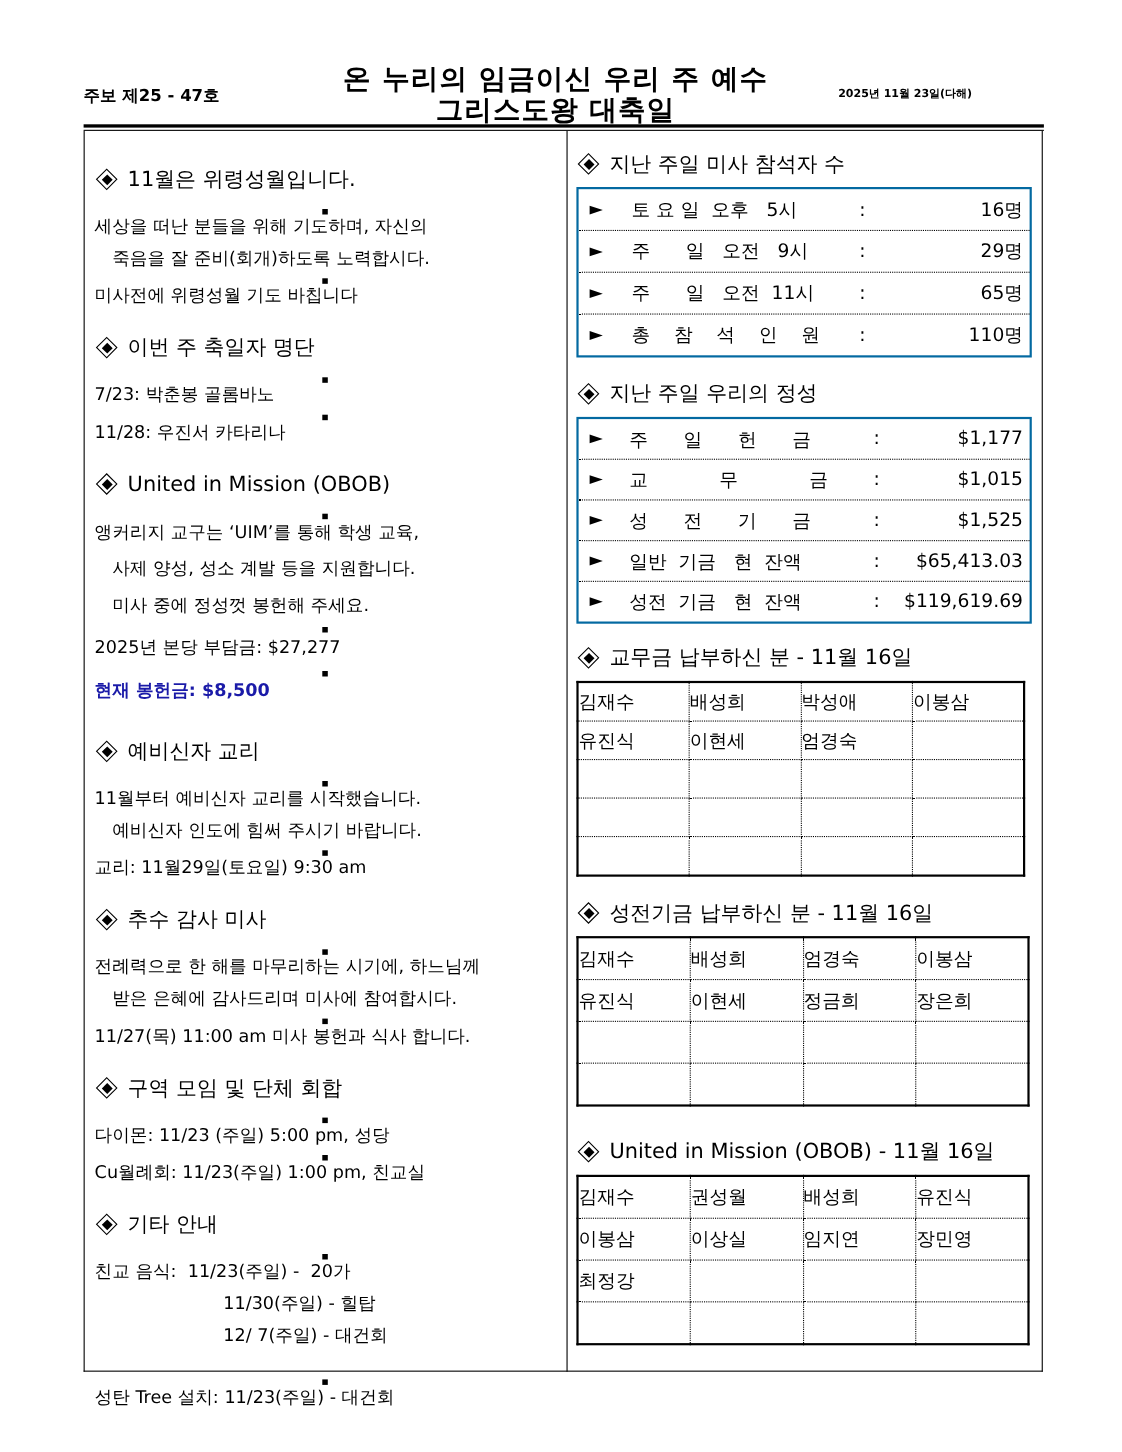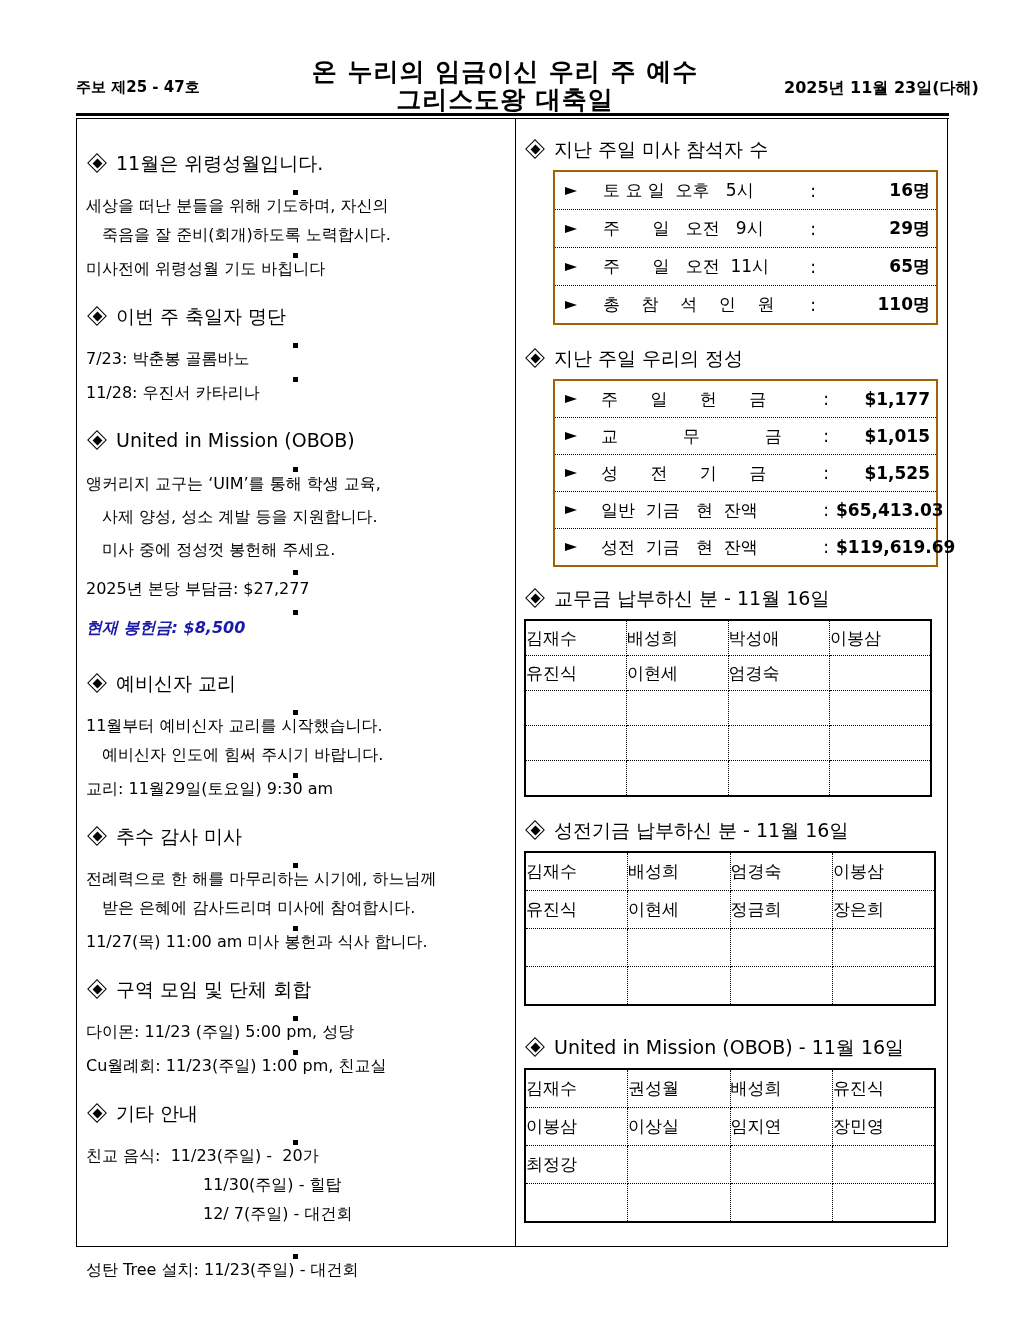--- a/index.html
+++ b/index.html
@@ -1,42 +1,42 @@
 <!DOCTYPE html>
 <html><head>
 <meta charset="utf-8">
 <style>
   html, body { margin:0; padding:0; background:#fff; }
   body { width:1020px; height:1320px; position:relative; font-family:"DejaVu Sans", sans-serif; color:#000; overflow:hidden; }
   .hdr-left { position:absolute; left:76px; top:78px; font-size:15px; font-weight:bold; letter-spacing:0px; }
-  .hdr-right { position:absolute; left:784px; top:78px; font-size:16px; font-weight:bold; }
+  .hdr-right { position:absolute; left:762px; top:78px; font-size:10px; font-weight:bold; }
   .hdr-title { position:absolute; left:250px; top:58px; width:510px; text-align:center; font-size:25px; font-weight:bold; line-height:28px; letter-spacing:1px; }
   .rule-thick { position:absolute; left:76px; top:113px; width:873px; height:3px; background:#000; }
   .rule-thin { position:absolute; left:76px; top:118px; width:873px; height:1px; background:#000; }
   .frame { position:absolute; left:76px; top:119px; width:872px; height:1128px; border-left:1px solid #000; border-right:1px solid #000; border-bottom:1px solid #000; box-sizing:border-box; }
   .divider { position:absolute; left:515px; top:119px; width:1px; height:1128px; background:#000; }
   .col { position:absolute; }
   .left { left:86px; top:150px; width:425px; }
   .right { left:524px; top:136px; width:414px; }
   .sec-title { font-size:19px; line-height:26px; display:flex; align-items:center; white-space:nowrap; }
   .diamond { display:inline-block; width:14px; height:14px; position:relative; margin-right:12px; margin-left:4px; }
   .diamond::before { content:""; position:absolute; left:0; top:0; width:14px; height:14px; border:1.5px solid #000; transform:rotate(45deg); box-sizing:border-box; }
   .diamond::after { content:""; position:absolute; left:3.5px; top:3.5px; width:7px; height:7px; background:#000; transform:rotate(45deg); }
   .bul { font-size:16px; line-height:29px; display:flex; white-space:nowrap;flex-direction:column; }
   .sq { display:inline-block; width:5px; height:5px; background:#000; margin:0 8px 0 1px; align-self:center; position:relative; top:4px; flex:none; }
   .cont { font-size:16px; line-height:29px; padding-left:16px; white-space:nowrap; }
-  .blue { color:#1a1aa8; font-weight:bold;font-style:italic; }
+  .blue { color:#1a1aa8; font-weight:bold; }
   .gap-s { height:10px; } .gap-m { height:20px; } .gap-l { height:26px; }
-  .stat-box { border:2px solid #a16207; margin-top:8px;margin-left:29px; }
+  .stat-box { border:2px solid #0369a1; margin-top:8px; }
   .stat-row { display:flex; align-items:center; height:37px; font-size:17px; border-bottom:1px dotted #000; white-space:nowrap; }
   .stat-row:last-child { border-bottom:none; }
   .arrow { width:0; height:0; border-top:4px solid transparent; border-bottom:4px solid transparent; border-left:12px solid #000; margin-left:10px; margin-right:0; flex:none; }
   .stat-label { flex:none; width:200px; text-align:left; padding-left:26px; letter-spacing:0; }
   .stat-colon { flex:none; width:20px; text-align:center; }
-  .stat-val { flex:1; text-align:right; padding-right:6px;font-weight:bold; }
+  .stat-val { flex:1; text-align:right; padding-right:6px; }
   .grid { border:2px solid #000; margin-top:8px; border-collapse:collapse; width:408px; table-layout:fixed; }
   .grid td { border-right:1px dotted #000; border-bottom:1px dotted #000; height:34px; font-size:17px; text-align:left; padding:0; }
   .grid tr td:last-child { border-right:none; }
   .grid tr:last-child td { border-bottom:none; }
   .grid.g3 td { height:37px; }
 </style>
 </head>
 <body>
 
 <div class="hdr-left">주보 제25 - 47호</div>

